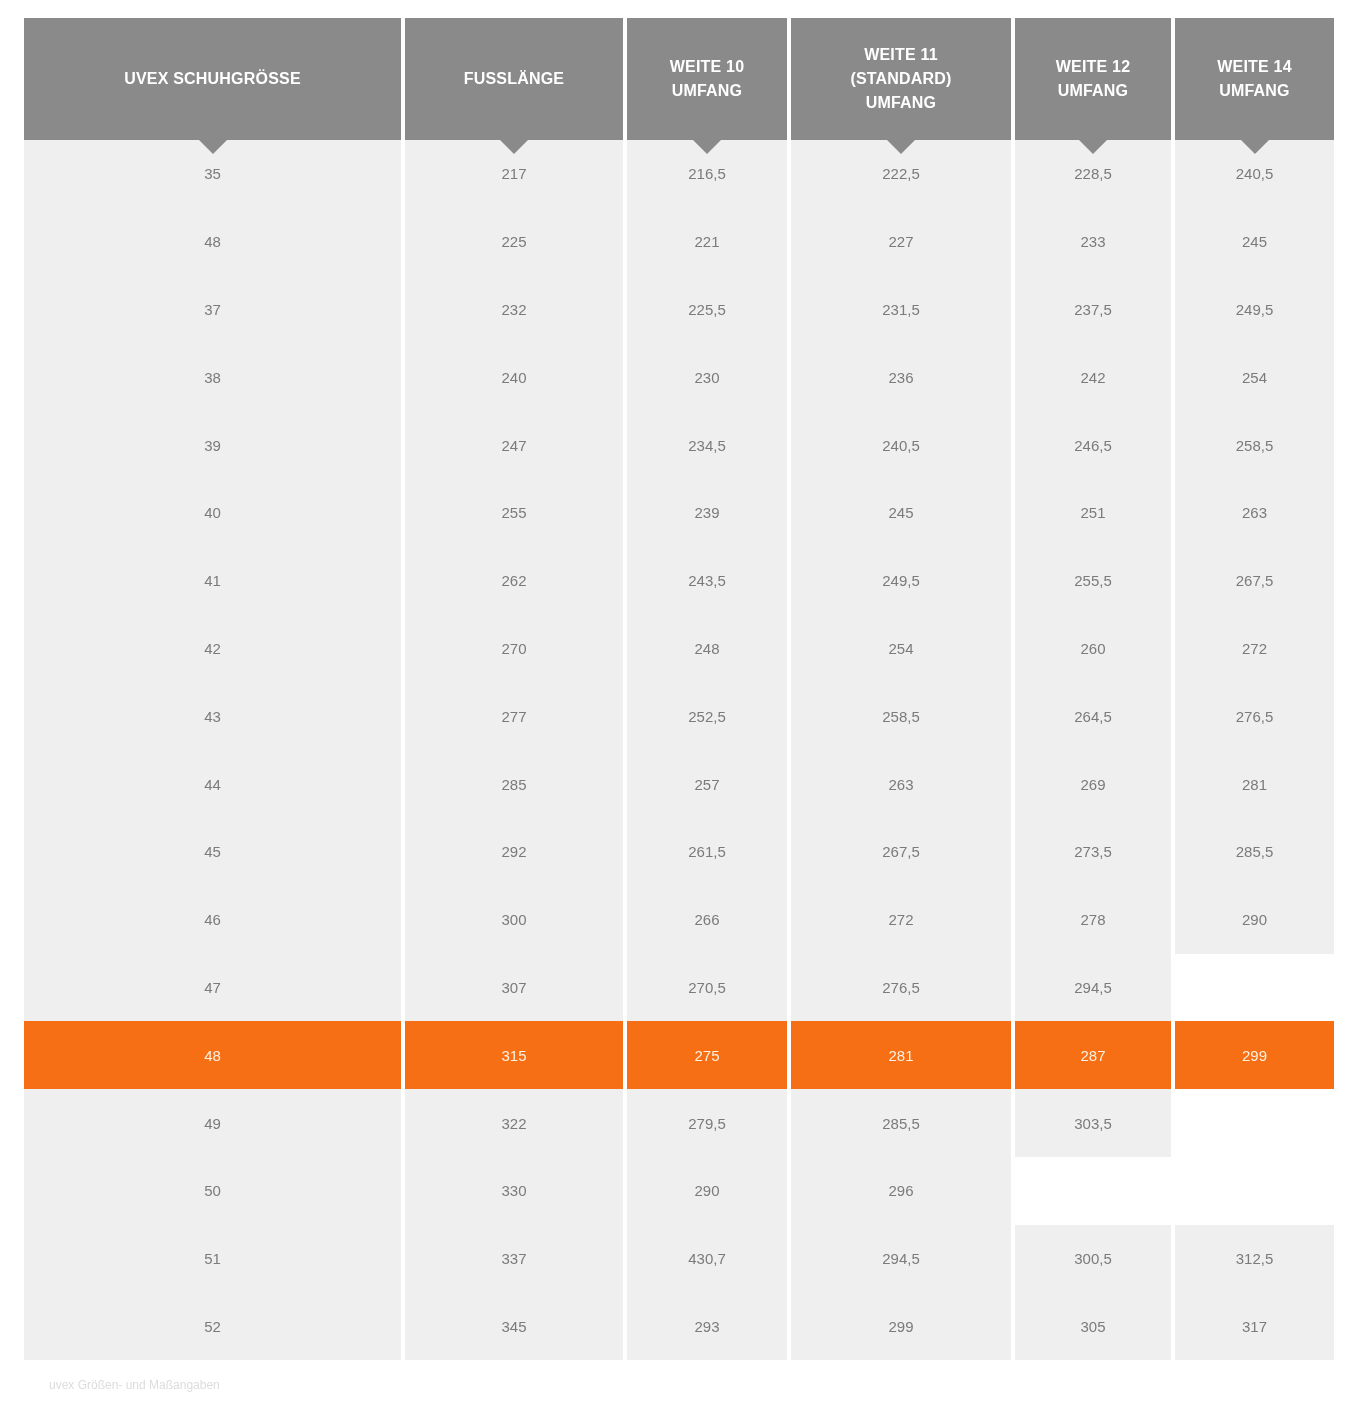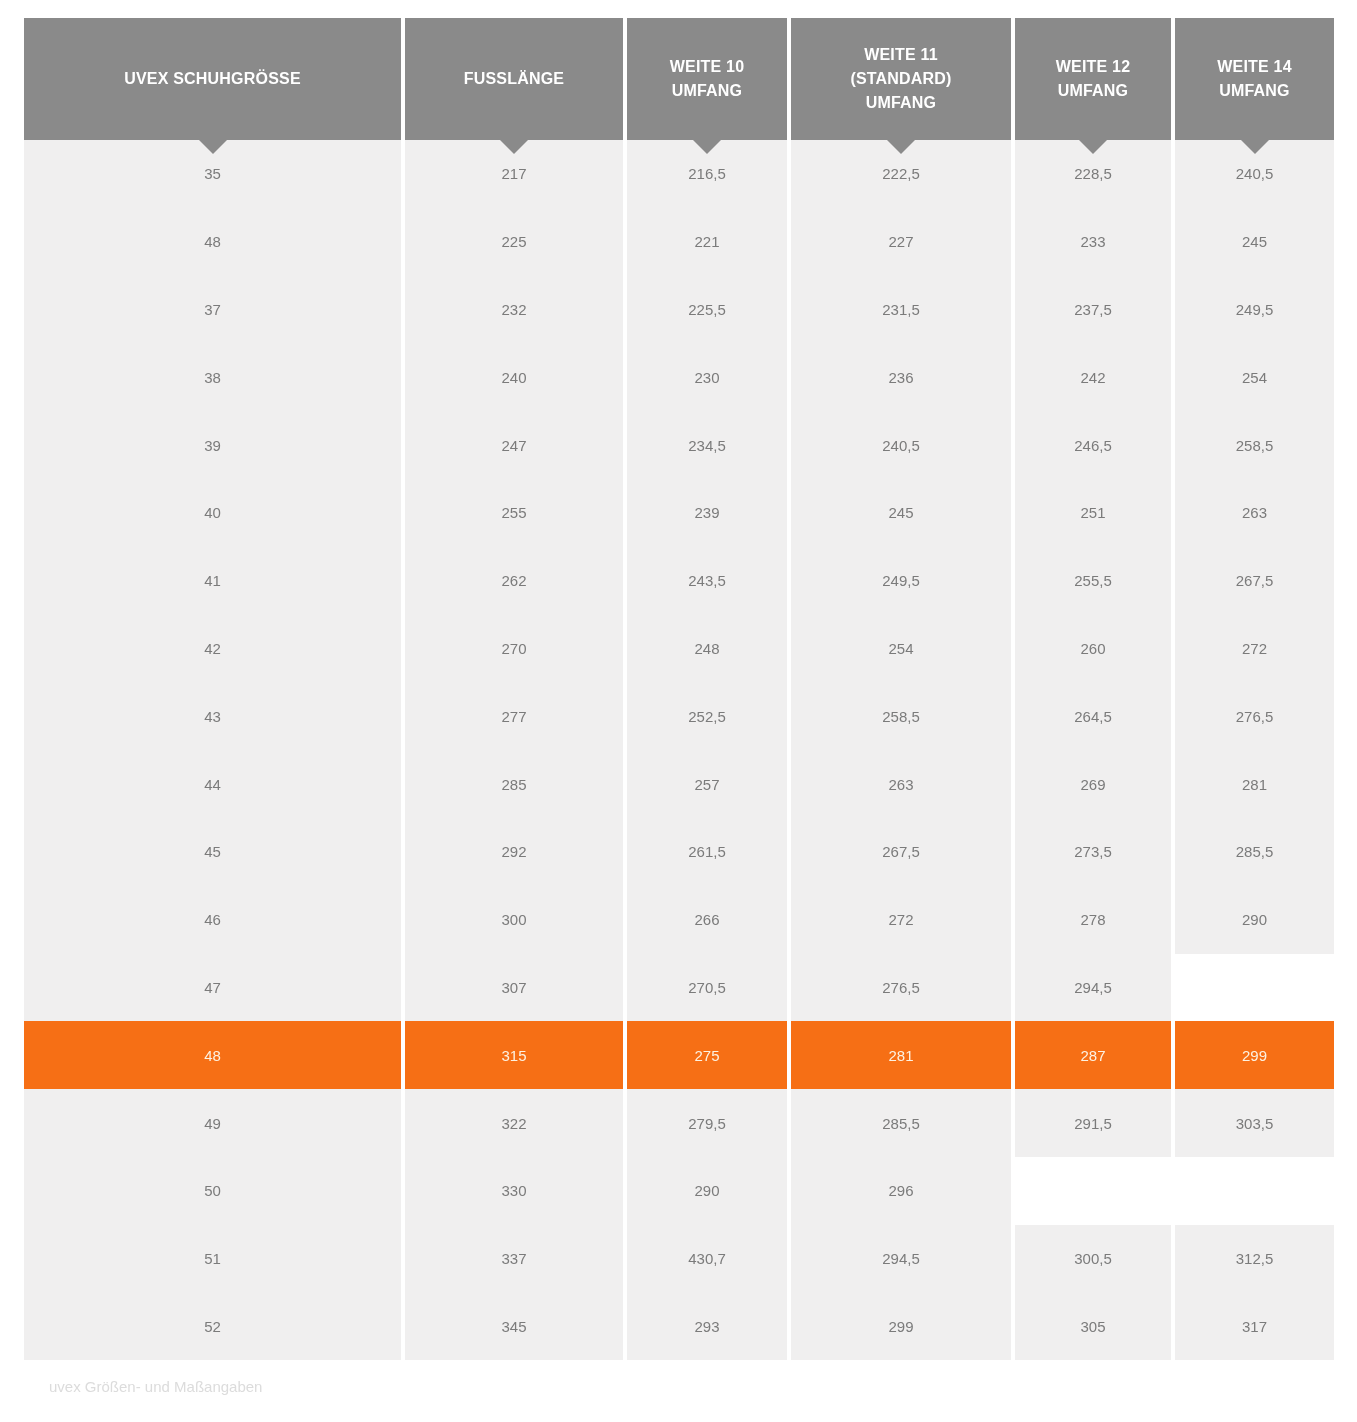--- a/index.html
+++ b/index.html
@@ -52,21 +52,21 @@
     display:flex;align-items:center;justify-content:center;
     font-size:15px;
     color:var(--row-text);
   }
   .row.highlight .cell{
     background:var(--hl-bg);
     color:var(--hl-text);
   }
   .caption{
     margin:18px 0 0 25px;
-    font-size:15px;
+    font-size:12px;
     color:var(--caption-text);
   }
 </style>
 </head>
 <body>
 
 <div class="wrap">
   <div class="table">
 
     <div class="grid-row header-row">
@@ -211,21 +211,20 @@
           <div class="cell">275</div>
           <div class="cell">281</div>
           <div class="cell">287</div>
           <div class="cell">299</div>
         </div>
         <div class="grid-row row">
           <div class="cell">49</div>
           <div class="cell">322</div>
           <div class="cell">279,5</div>
           <div class="cell">285,5</div>
-          <div class="cell">291,5</div>
           <div class="cell">303,5</div>
         </div>
         <div class="grid-row row">
           <div class="cell">50</div>
           <div class="cell">330</div>
           <div class="cell">290</div>
           <div class="cell">296</div>
         </div>
         <div class="grid-row row">
           <div class="cell">51</div>

